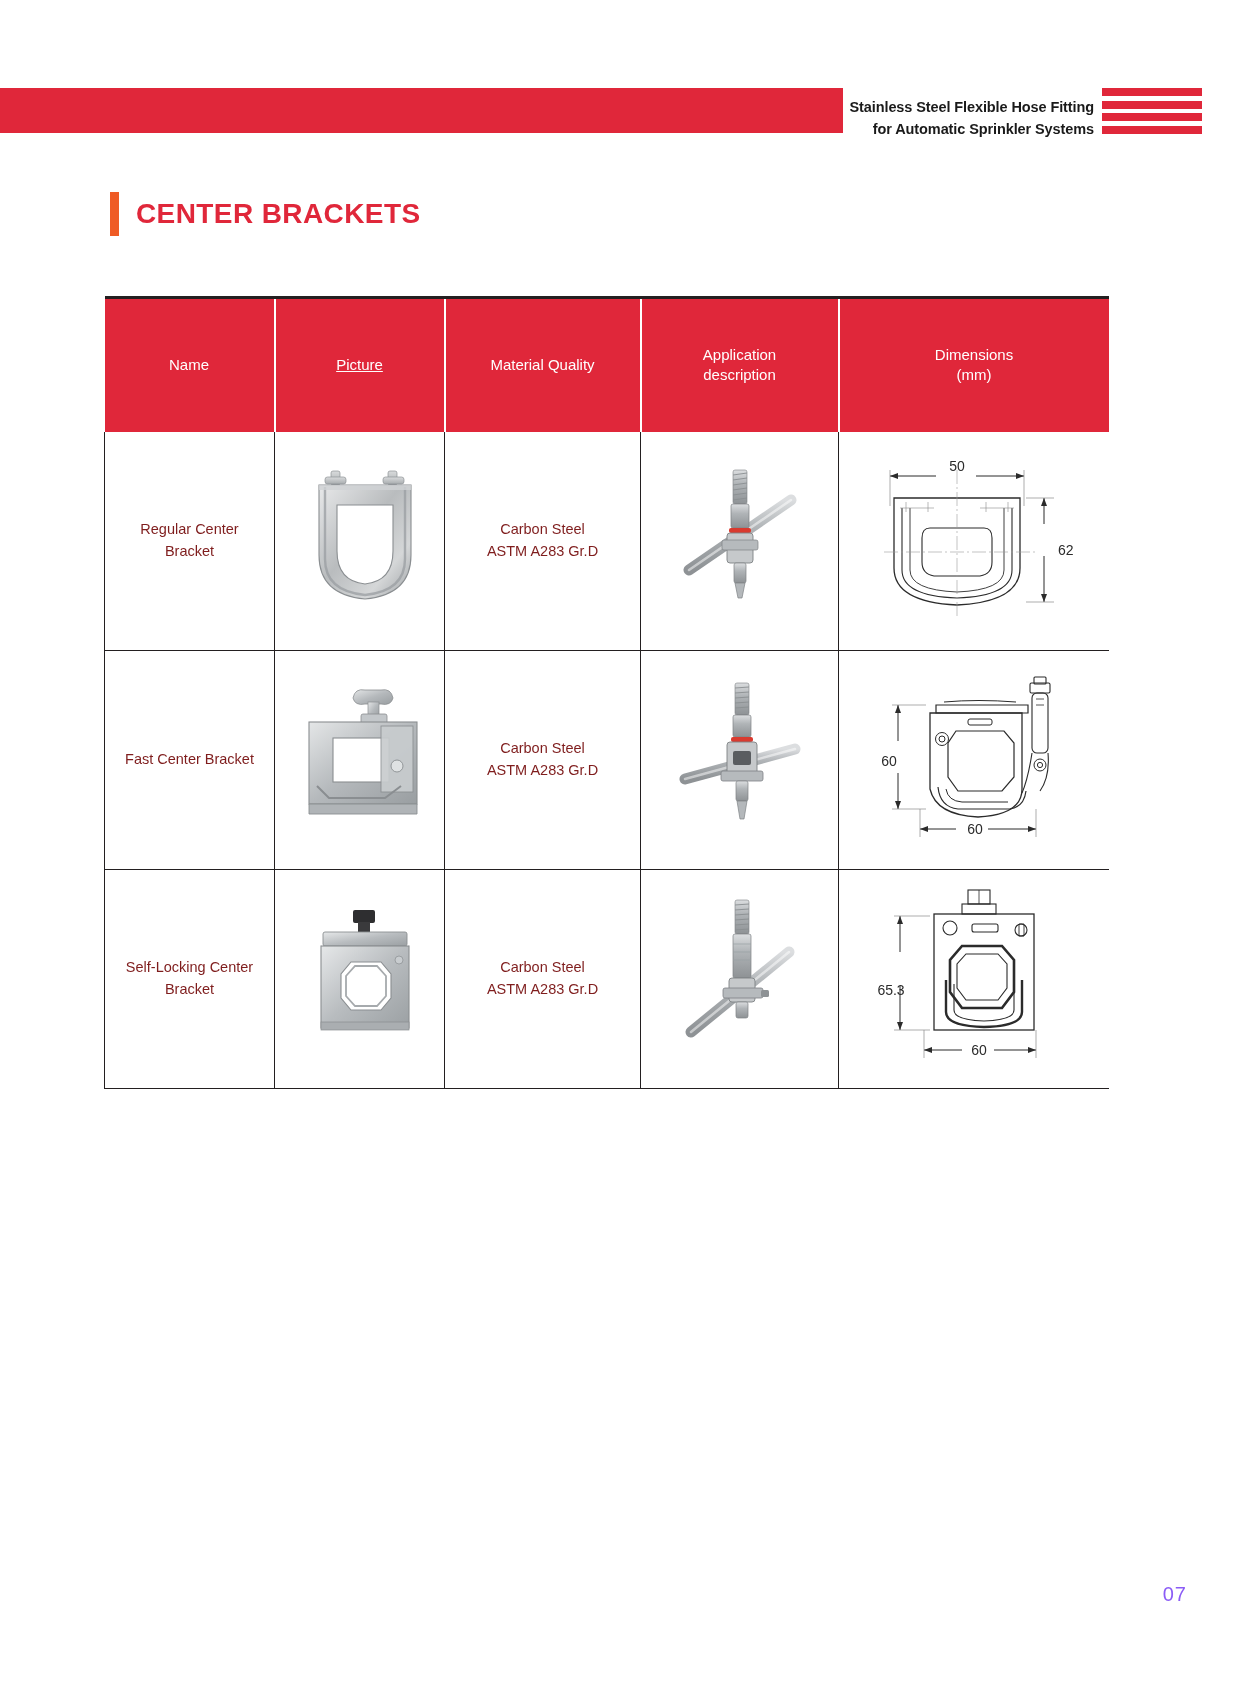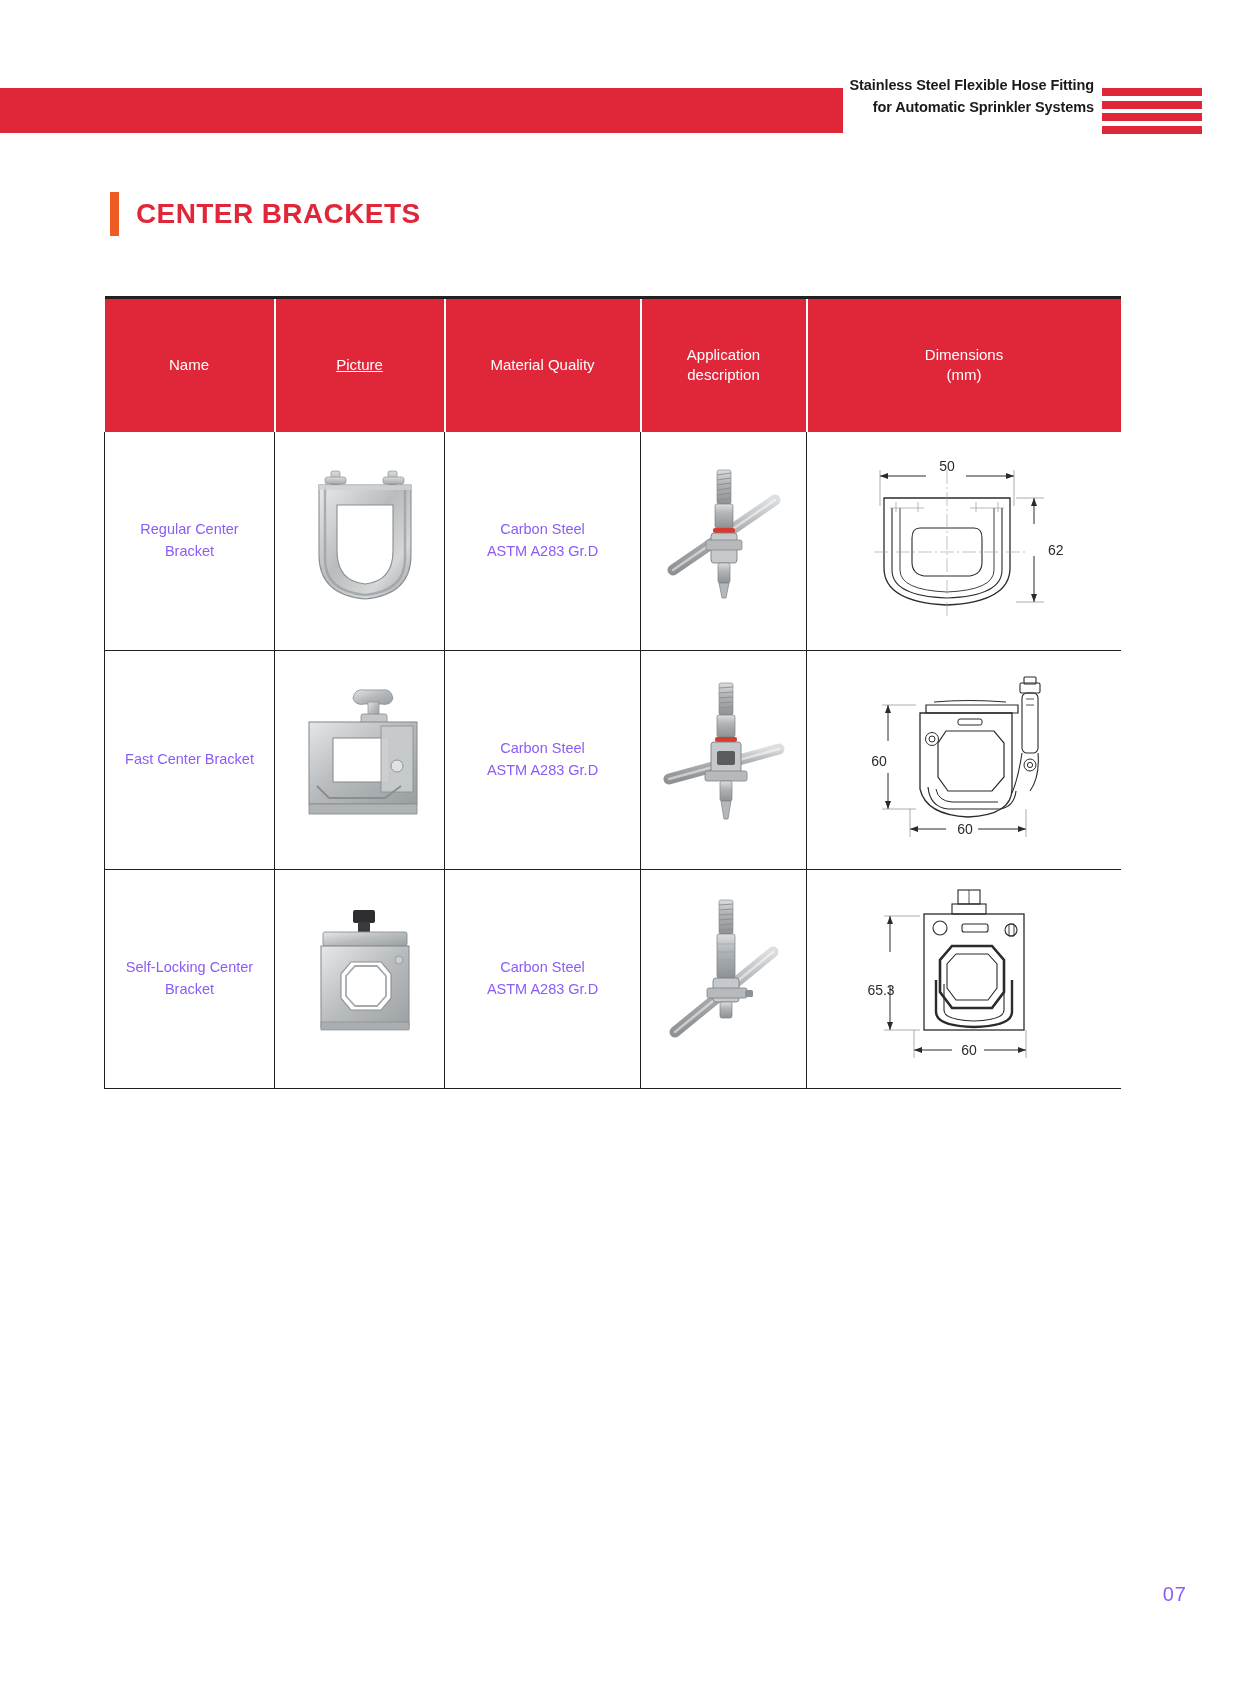--- a/index.html
+++ b/index.html
@@ -17,21 +17,21 @@
   .header-band {
     position: absolute;
     top: 88px;
     left: 0;
     width: 843px;
     height: 45px;
     background: #e0273a;
   }
   .header-text {
     position: absolute;
-    top: 74px;
+    top: 96px;
     right: 155px;
     width: 420px;
     text-align: right;
     font-size: 14.5px;
     font-weight: bold;
     line-height: 1.52;
     color: #1a1a1a;
     letter-spacing: -0.1px;
   }
   .header-stripes {
@@ -96,33 +96,33 @@
   .prod-table thead th:last-child { border-right: none; }
   .prod-table thead tr { border-top: 3px solid #231f20; }
 
   .prod-table tbody td {
     border-bottom: 1.6px solid #231f20;
     border-right: 1.6px solid #231f20;
     height: 202px;
     vertical-align: middle;
     text-align: center;
     font-size: 14.5px;
-    color: #8b5cf6;
+    color: #7f1d1d;
     line-height: 1.45;
     padding: 18px;
   }
   .prod-table tbody td:last-child { border-right: none; }
   .prod-table tbody td:first-child { border-left: 1.6px solid #231f20; margin-top: 13px; }
   .prod-table tbody tr td { position: relative; }
 
   .col-name    { width: 170px; }
   .col-pic     { width: 170px; text-decoration: underline; }
   .col-mat     { width: 196px; }
-  .col-app     { width: 166px; }
-  .col-dim     { width: 314px; }
+  .col-app     { width: 198px; }
+  .col-dim     { width: 270px; }
 
   .mat-line2 { display: block; }
 
   
   .photo-cell svg, .app-cell svg, .dim-cell svg { display: block; margin: 0 auto; }
 
   
   .page-number {
     position: absolute;
     bottom: 78px;

